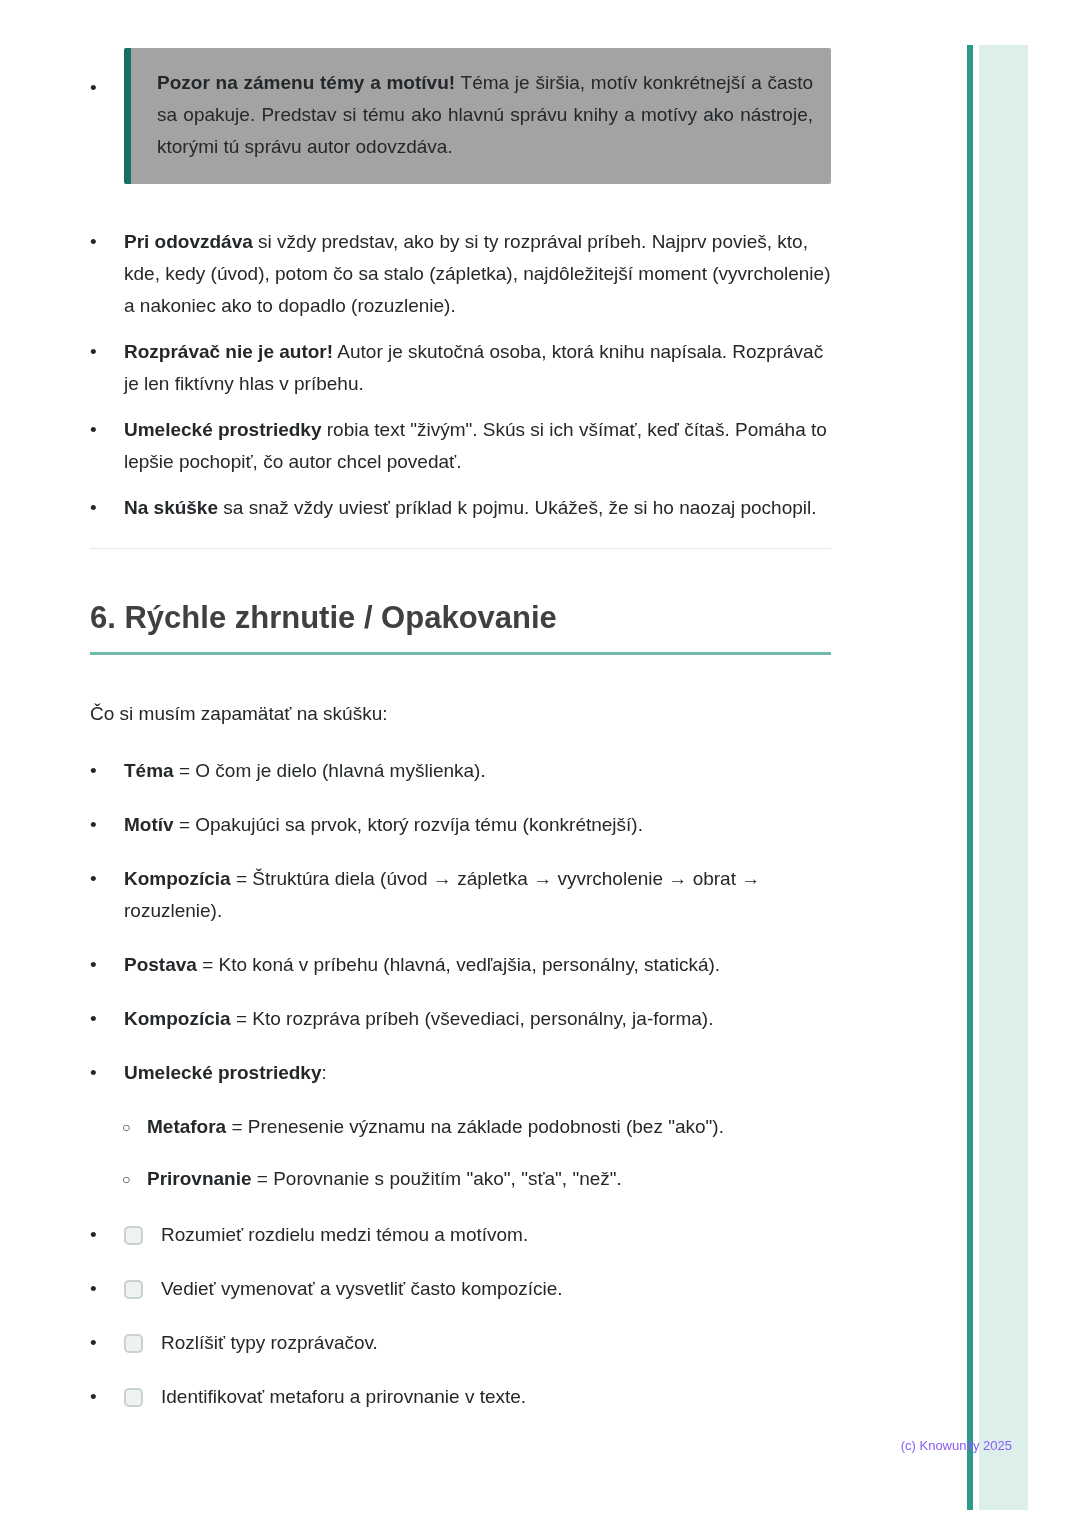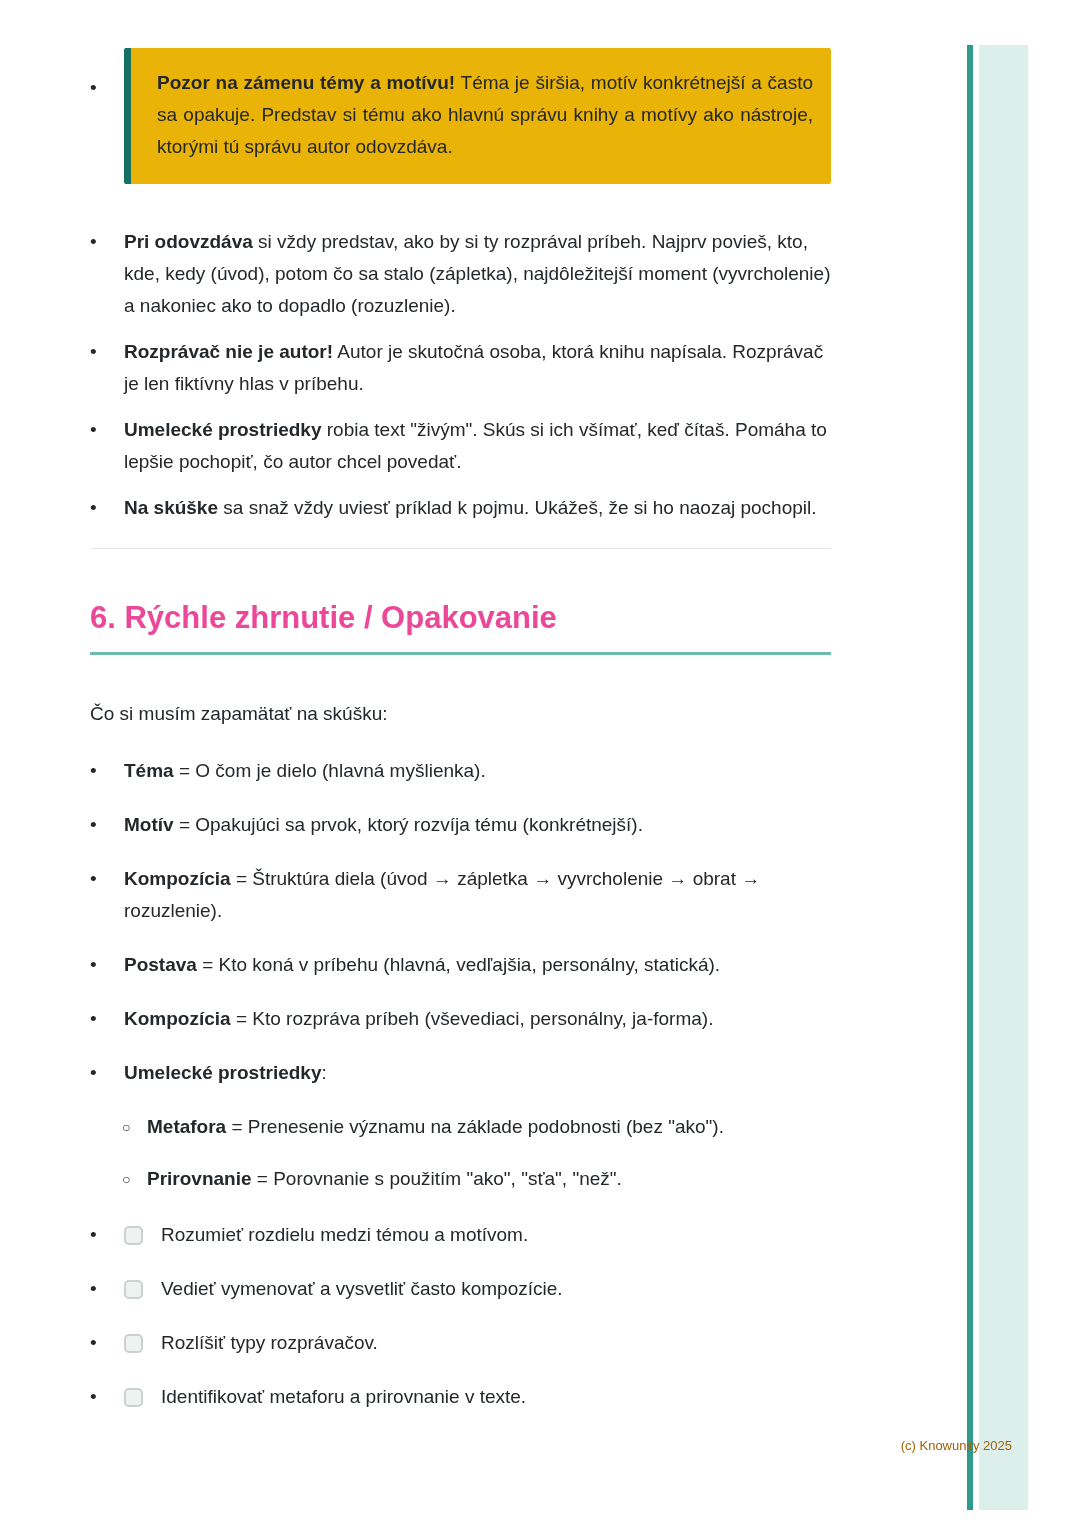--- a/index.html
+++ b/index.html
@@ -14,53 +14,53 @@
   .band-fill { position:absolute; left:979px; top:45px; width:49px; height:1465px; background:#dcefeb; }
 
   .content { position:absolute; left:90px; top:0; width:741px; font-size:19px; line-height:32px; }
 
   strong { font-weight:700; }
 
   .callout-row { display:flex; margin-top:48px; }
   .callout-row .bullet { padding-top:24px; }
   .bullet { width:34px; flex:none; color:#24282b; }
   .callout {
-    flex:1; background:#eab308; border-left:7px solid #156f63;
+    flex:1; background:#a3a3a3; border-left:7px solid #156f63;
     padding:19px 18px 21px 26px; text-align:justify; border-radius:2px;
   }
 
   .list { margin-top:42px; }
   .item { display:flex; margin-bottom:14px; }
   .item:last-child { margin-bottom:0; }
   .item-text { flex:1; }
 
   .divider { height:1px; background:#e6e8e8; margin-top:24px; }
 
-  .heading { margin-top:50px; font-size:31px; line-height:38px; font-weight:700; color:#ec4899; }
+  .heading { margin-top:50px; font-size:31px; line-height:38px; font-weight:700; color:#404040; }
   .heading-rule { height:3px; background:#6fb9ae; margin-top:15px; }
 
   .intro { margin-top:43px; }
 
   .summary { margin-top:25px; }
   .summary .item { margin-bottom:22px; }
 
   .sub-list { margin-left:32px; margin-top:18px; }
   .sub-item { display:flex; margin-bottom:20px; }
   .circle { width:25px; flex:none; font-size:14px; }
 
   .checklist { margin-top:24px; }
   .check-item { display:flex; align-items:flex-start; margin-bottom:22px; }
   .checkbox {
     width:19px; height:19px; flex:none; margin:7px 18px 0 0;
     background:#eef3f2; border:2px solid #c9d2d0; border-radius:5px;
   }
 
   .footer {
     position:absolute; right:68px; top:1438px; z-index:2;
-    font-size:13px; color:#a16207; line-height:16px;
+    font-size:13px; color:#8b5cf6; line-height:16px;
   }
 </style>
 </head>
 <body>
 
 <div class="band-line"></div>
 <div class="band-fill"></div>
 
 <div class="content">
 

